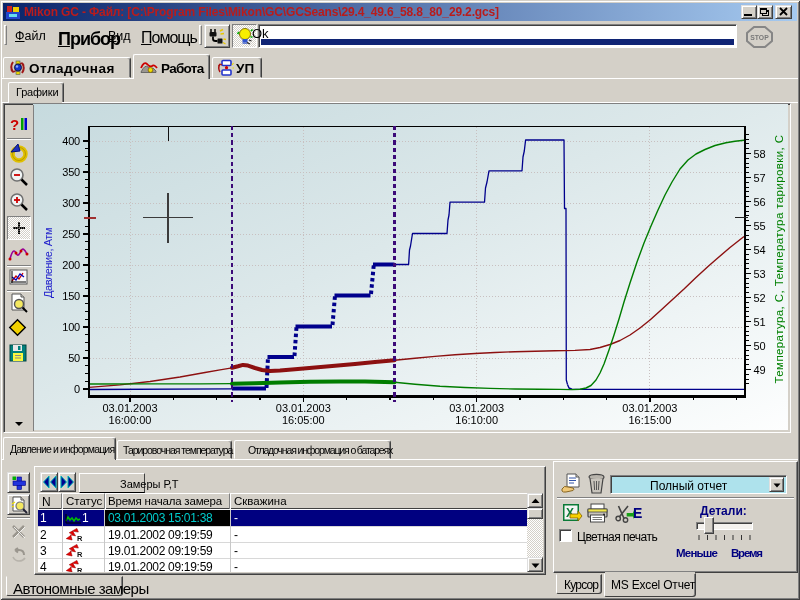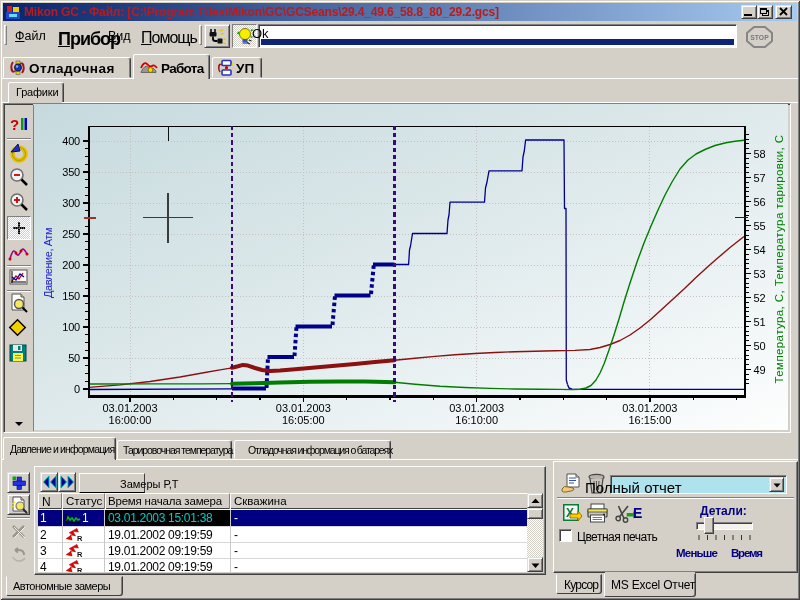--- a/index.html
+++ b/index.html
@@ -465,21 +465,21 @@
 <svg class="abs" style="left:531px;top:498px;" width="9" height="6">
     <path d="M4.5,0.5 L8.5,5 L0.5,5 Z" fill="#000"></path>
   </svg>
 <div class="abs raised2" style="left:527px;top:508px;width:16px;height:11px;background:#d4d0c8;"></div>
 <div class="abs raised2" style="left:527px;top:557px;width:16px;height:15px;background:#d4d0c8;"></div>
 <svg class="abs" style="left:531px;top:563px;" width="9" height="6">
     <path d="M0.5,0.5 L8.5,0.5 L4.5,5 Z" fill="#000"></path>
   </svg>
 
 <div class="btab" style="left:6px;top:576px;width:117px;height:20px;"></div>
-<div class="txt" style="left:13px;top:580px;font-size:11px;letter-spacing:-0.5px;">Автономные замеры</div>
+<div class="txt" style="left:13px;top:580px;font-size:15px;letter-spacing:-0.5px;">Автономные замеры</div>
 
 <div class="abs" style="left:553px;top:461px;width:245px;height:112px;border:1px solid;border-color:#fff #404040 #404040 #fff;box-shadow:inset -1px -1px 0 #808080;background:#d4d0c8;"></div>
 
 <svg class="abs" style="left:561px;top:473px;" width="22" height="22">
     <path d="M6,1 L15,1 L18,4 L18,14 L6,14 Z" fill="#fff" stroke="#555" stroke-width="1"></path>
     <path d="M15,1 L15,4 L18,4" fill="#d4d0c8" stroke="#555" stroke-width="1"></path>
     <line x1="8" y1="5" x2="15" y2="5" stroke="#3355aa" stroke-width="1"></line>
     <line x1="8" y1="7.5" x2="15" y2="7.5" stroke="#3355aa" stroke-width="1"></line>
     <line x1="8" y1="10" x2="13" y2="10" stroke="#3355aa" stroke-width="1"></line>
     <path d="M1,16 Q3,12 7,14 L12,15 Q14,16 12,17.5 L5,19 Q2,19.5 1,18 Z" fill="#f0c878" stroke="#886622" stroke-width="1"></path>
@@ -487,21 +487,21 @@
 
 <svg class="abs" style="left:587px;top:473px;" width="19" height="22">
     <ellipse cx="9.5" cy="4" rx="7.5" ry="2.6" fill="#b8b4ac" stroke="#444" stroke-width="1.2"></ellipse>
     <path d="M3,5.5 L5,20 L14,20 L16,5.5" fill="#c8c4bc" stroke="#444" stroke-width="1.2"></path>
     <line x1="7" y1="8" x2="7.6" y2="17" stroke="#555" stroke-width="1"></line>
     <line x1="9.5" y1="8" x2="9.5" y2="17" stroke="#555" stroke-width="1"></line>
     <line x1="12" y1="8" x2="11.4" y2="17" stroke="#555" stroke-width="1"></line>
   </svg>
 
 <div class="abs" style="left:610px;top:475px;width:177px;height:19px;border:1px solid;border-color:#808080 #fff #fff #808080;box-shadow:inset 1px 1px 0 #404040;background:#aee2ec;"></div>
-<div class="txt" style="left:585px;top:479px;font-size:15px;">Полный отчет</div>
+<div class="txt" style="left:650px;top:479px;font-size:12px;">Полный отчет</div>
 <div class="abs raised2" style="left:769px;top:477px;width:15px;height:14.5px;background:#d4d0c8;"></div>
 <svg class="abs" style="left:772.5px;top:482.5px;" width="8" height="5">
     <path d="M0.5,0.5 L7.5,0.5 L4,4.5 Z" fill="#000"></path>
   </svg>
 
 <div class="abs" style="left:557px;top:497px;width:237px;height:2px;border-top:1px solid #808080;border-bottom:1px solid #fff;"></div>
 
 <svg class="abs" style="left:562px;top:503px;" width="21" height="21">
     <rect x="1" y="1" width="16" height="17" fill="#0a7a36"></rect>
     <rect x="2.5" y="2.5" width="13" height="14" fill="#f4f4f4"></rect>

